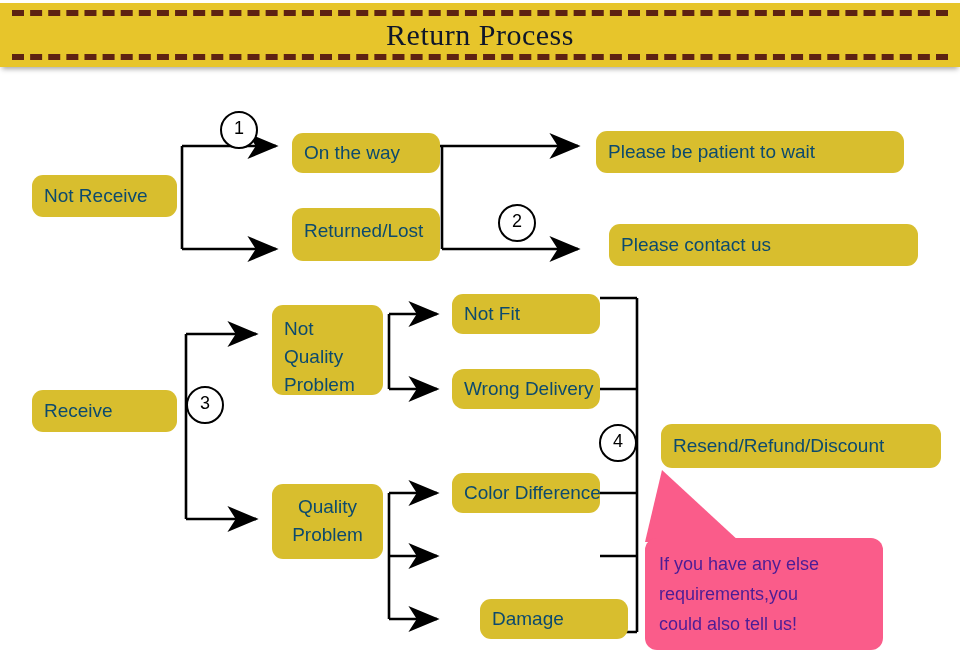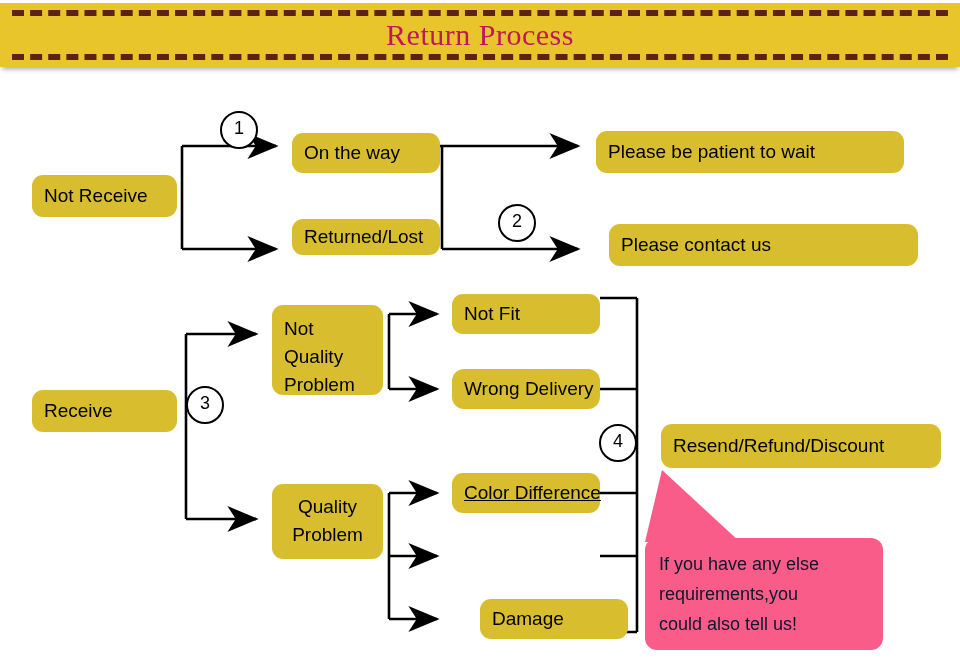--- a/index.html
+++ b/index.html
@@ -38,21 +38,21 @@
   #banner-title {
     position: absolute;
     left: 0;
     top: 0;
     width: 960px;
     height: 64px;
     line-height: 64px;
     text-align: center;
     font-family: "Liberation Serif", serif;
     font-size: 30px;
-    color: #be185d;
+    color: #0f172a;
     letter-spacing: 0.5px;
   }
 
   
   #canvas {
     position: absolute;
     left: 0;
     top: 0;
     width: 960px;
     height: 671px;
@@ -64,21 +64,21 @@
     width: 960px;
     height: 671px;
     pointer-events: none;
   }
 
   
   .node {
     position: absolute;
     background: #D8BE2E;
     border-radius: 11px;
-    color: #000000;
+    color: #0c4a6e;
     font-size: 19px;
     line-height: 28px;
     display: flex;
     align-items: center;
     box-sizing: border-box;
     padding: 16px 12px;
     white-space: nowrap;
     overflow: visible;
   }
   .node.multiline {
@@ -105,21 +105,21 @@
 
   
   #callout-bubble {
     position: absolute;
     left: 645px;
     top: 538px;
     width: 238px;
     height: 112px;
     background: #FA5C8A;
     border-radius: 12px;
-    color: #0f172a;
+    color: #4c1d95;
     font-size: 18px;
     line-height: 30px;
     box-sizing: border-box;
     padding: 11px 14px;
   }
   #callout-tail {
     position: absolute;
     left: 645px;
     top: 466px;
     width: 95px;
@@ -183,21 +183,21 @@
   </svg>
 
   <div class="node" style="left:32px; top:175px; width:145px; height:42px;">
     <span>Not Receive</span>
   </div>
 
   <div class="node" style="left:292px; top:133px; width:148px; height:40px;">
     <span>On the way</span>
   </div>
 
-  <div class="node" style="left:292px; top:219px; width:148px; height:36px;">
+  <div class="node" style="left:292px; top:208px; width:148px; height:53px;align-items:flex-end;">
     <span>Returned/Lost</span>
   </div>
 
   <div class="node" style="left:596px; top:131px; width:308px; height:42px;">
     <span>Please be patient to wait</span>
   </div>
 
   <div class="node" style="left:594px; top:224px; width:309px; height:42px;margin-left:15px;">
     <span>Please contact us</span>
   </div>
@@ -223,21 +223,21 @@
   </div>
 
   <div class="node" style="left:452px; top:294px; width:148px; height:40px;">
     <span>Not Fit</span>
   </div>
 
   <div class="node" style="left:452px; top:369px; width:148px; height:40px;border-radius:12px;">
     <span>Wrong Delivery</span>
   </div>
 
-  <div class="node" style="left:452px; top:473px; width:148px; height:40px;text-decoration:underline;">
+  <div class="node" style="left:452px; top:473px; width:148px; height:40px;">
     <span>Color Difference</span>
   </div>
 
 
   <div class="node" style="left:452px; top:599px; width:148px; height:40px;margin-left:28px;">
     <span>Damage</span>
   </div>
 
   <div class="node" style="left:661px; top:424px; width:280px; height:44px;">
     <span>Resend/Refund/Discount</span>

